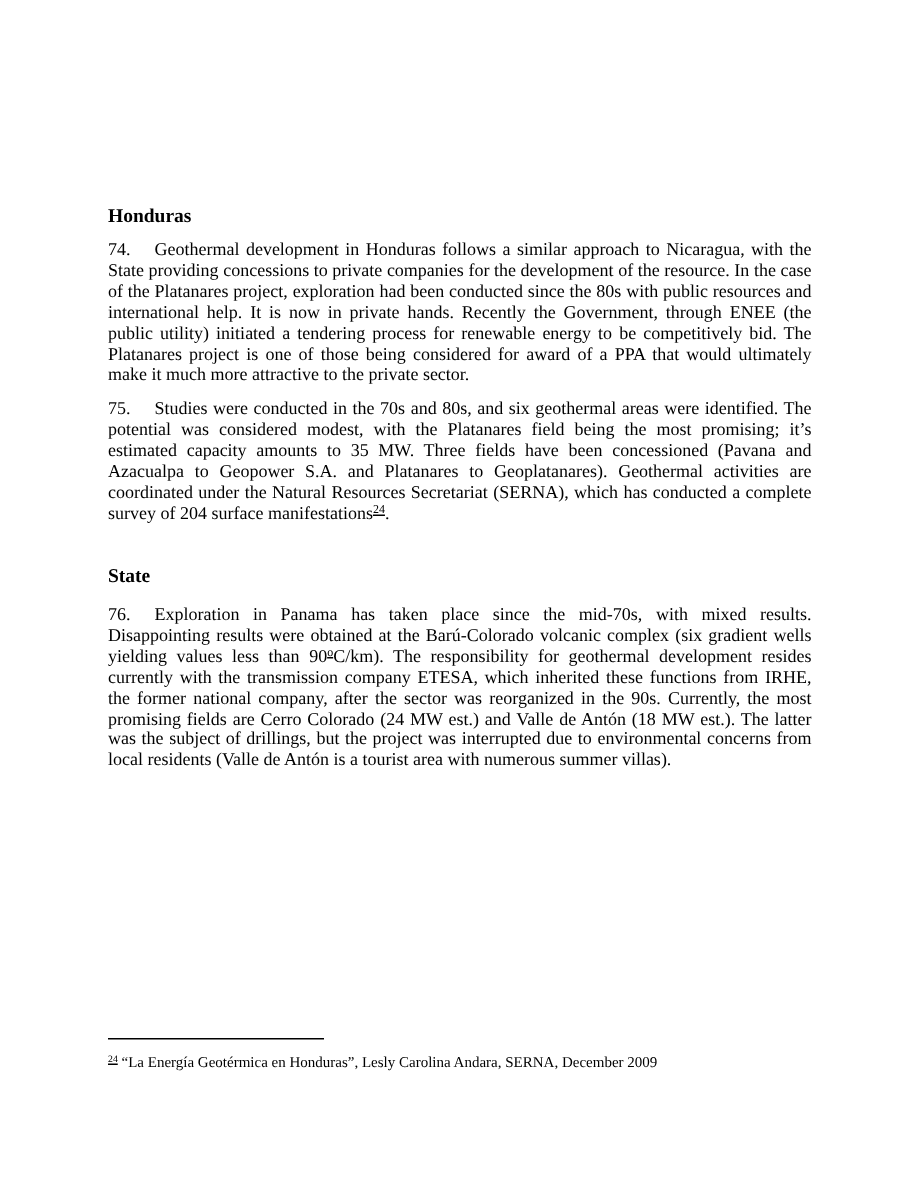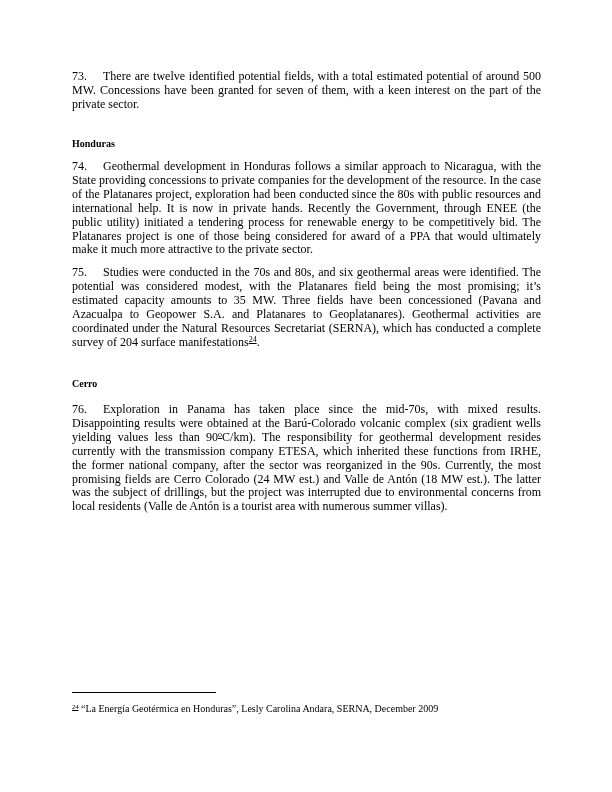--- a/index.html
+++ b/index.html
@@ -27,21 +27,21 @@
   }
   .pnum {
     display: inline-block;
     width: 31px;
     text-align: left;
   }
   .heading {
     position: absolute;
     left: 72px;
     margin: 0;
-    font-size: 10px;
+    font-size: 13px;
     font-weight: bold;
     line-height: 14px;
   }
   .sup {
     font-size: 8px;
     line-height: 0;
     position: relative;
     top: -4px;
     text-decoration: underline;
   }
@@ -75,29 +75,28 @@
     font-family: "Liberation Sans", sans-serif;
     font-size: 10px;
     color: #1a1a1a;
   }
 </style>
 </head>
 <body>
 
 <div class="page">
 
-  <p class="para" style="top:70px"><span class="pnum">73.</span><span>There are twelve identified potential fields, with a total estimated potential of around 500 MW. Concessions have been granted for seven of them, with a keen interest on the part of the private sector.</span></p>
 
   <h2 class="heading" style="top:137px">Honduras</h2>
 
   <p class="para" style="top:160px"><span class="pnum">74.</span><span>Geothermal development in Honduras follows a similar approach to Nicaragua, with the State providing concessions to private companies for the development of the resource. In the case of the Platanares project, exploration had been conducted since the 80s with public resources and international help. It is now in private hands. Recently the Government, through ENEE (the public utility) initiated a tendering process for renewable energy to be competitively bid. The Platanares project is one of those being considered for award of a PPA that would ultimately make it much more attractive to the private sector.</span></p>
 
   <p class="para" style="top:266px"><span class="pnum">75.</span><span>Studies were conducted in the 70s and 80s, and six geothermal areas were identified. The potential was considered modest, with the Platanares field being the most promising; it’s estimated capacity amounts to 35 MW. Three fields have been concessioned (Pavana and Azacualpa to Geopower S.A. and Platanares to Geoplatanares). Geothermal activities are coordinated under the Natural Resources Secretariat (SERNA), which has conducted a complete survey of 204 surface manifestations</span><span class="sup">24</span><span>.</span></p>
 
-  <h2 class="heading" style="top:377px">Cerro</h2>
+  <h2 class="heading" style="top:377px">State</h2>
 
   <p class="para" style="top:403px"><span class="pnum">76.</span><span>Exploration in Panama has taken place since the mid-70s, with mixed results. Disappointing results were obtained at the Barú-Colorado volcanic complex (six gradient wells yielding values less than 90</span><span class="sup">o</span><span>C/km). The responsibility for geothermal development resides currently with the transmission company ETESA, which inherited these functions from IRHE, the former national company, after the sector was reorganized in the 90s. Currently, the most promising fields are Cerro Colorado (24 MW est.) and Valle de Antón (18 MW est.). The latter was the subject of drillings, but the project was interrupted due to environmental concerns from local residents (Valle de Antón is a tourist area with numerous summer villas).</span></p>
 
   <div class="footnote-rule"></div>
 
   <div class="footnote"><span class="sup">24</span> <span>“La Energía Geotérmica en Honduras”, Lesly Carolina Andara, SERNA, December 2009</span></div>
 
 
 </div>
 

